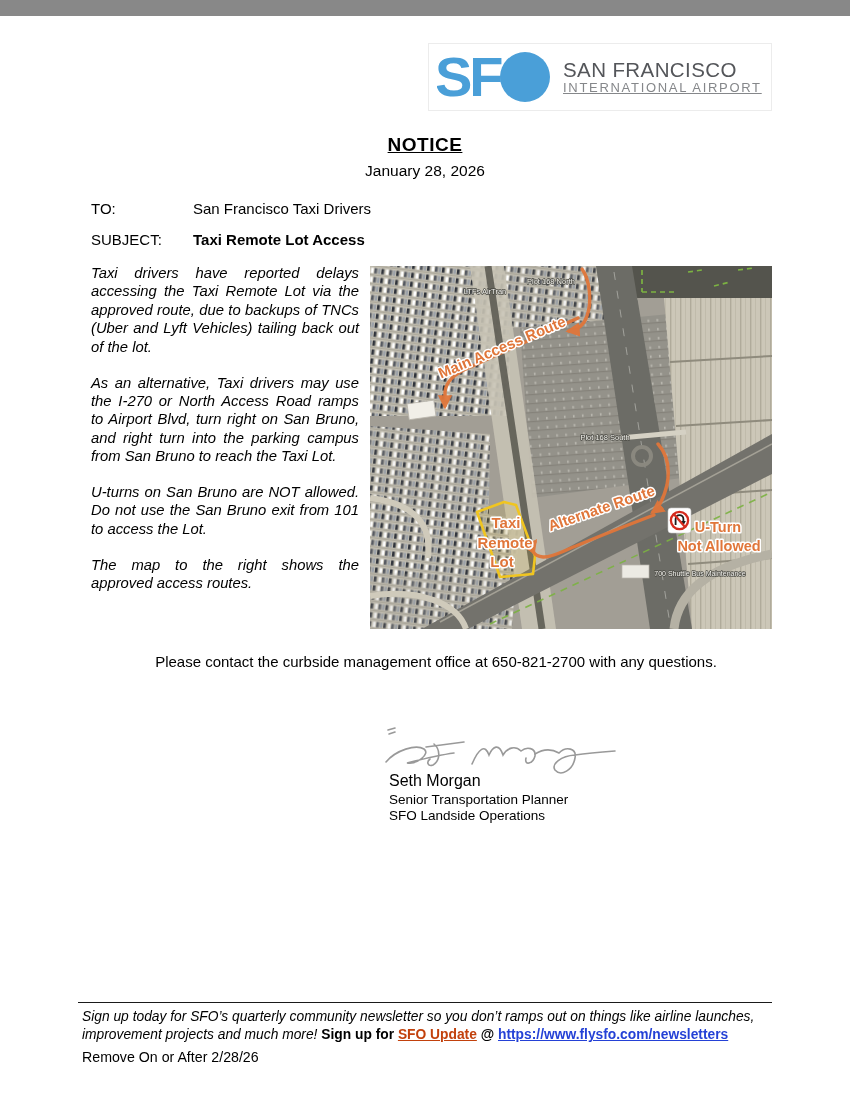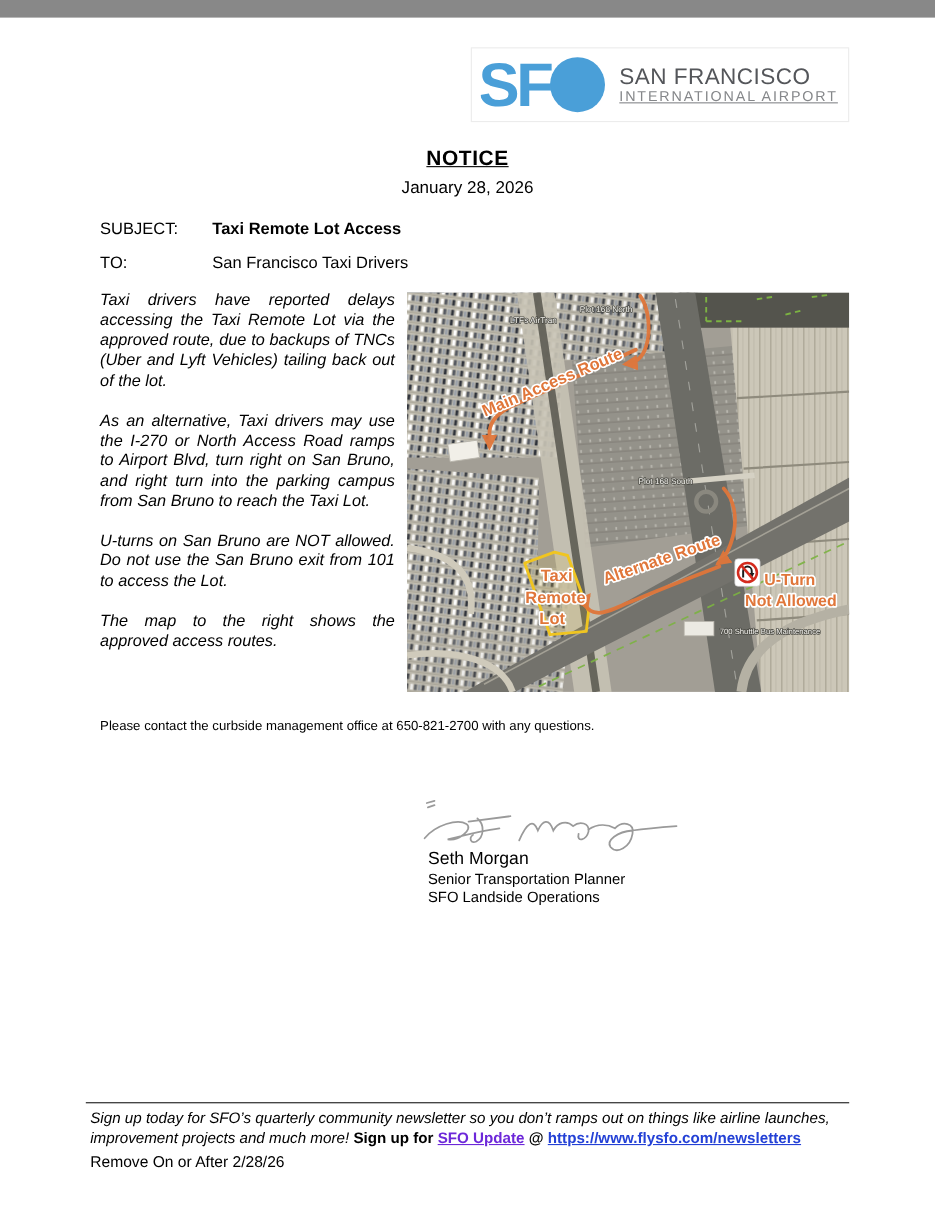--- a/index.html
+++ b/index.html
@@ -22,21 +22,21 @@
   .meta-row{display:flex;margin-bottom:14px;}
   .meta-label{width:102px;flex:0 0 102px;}
   .meta-value{}
   .bold{font-weight:bold;}
 
   .body-col{position:absolute;left:91px;top:248px;width:268px;font-size:14.8px;line-height:18.4px;}
   .body-col p{margin:0 0 17.5px 0;text-align:justify;font-style:italic;}
 
   .map-wrap{position:absolute;left:370px;top:250px;width:402px;height:363px;}
 
-  .contact-line{position:absolute;left:91px;top:637px;width:690px;font-size:12px;}
+  .contact-line{position:absolute;left:91px;top:637px;width:690px;font-size:15px;text-align:center;}
 
   .sig-scrawl{position:absolute;left:384px;top:706px;}
   .sig-name{position:absolute;left:389px;top:756px;font-size:16px;}
   .sig-title{position:absolute;left:389px;top:776px;font-size:13.5px;}
   .sig-org{position:absolute;left:389px;top:792px;font-size:13.5px;}
 
   .footer-rule{position:absolute;left:78px;top:986px;width:694px;border-top:1.6px solid #1a1a1a;}
   .footer-news{position:absolute;left:82px;top:992px;width:696px;font-size:13.8px;line-height:18px;}
   .footer-news .it{font-style:italic;}
   .footer-news .b{font-weight:bold;}
@@ -63,26 +63,26 @@
       <div class="logo-line1">SAN FRANCISCO</div>
       <div class="logo-line2">INTERNATIONAL AIRPORT</div>
     </div>
   </div>
 
   <div class="notice-title">NOTICE</div>
   <div class="notice-date">January 28, 2026</div>
 
   <div class="meta">
     <div class="meta-row">
+      <div class="meta-label">TO:</div>
+      <div class="meta-value">San Francisco Taxi Drivers</div>
+    </div>
+    <div class="meta-row">
       <div class="meta-label">SUBJECT:</div>
       <div class="meta-value bold">Taxi Remote Lot Access</div>
-    </div>
-    <div class="meta-row">
-      <div class="meta-label">TO:</div>
-      <div class="meta-value">San Francisco Taxi Drivers</div>
     </div>
   </div>
 
   <div class="body-col">
     <p>Taxi drivers have reported delays accessing the Taxi Remote Lot via the approved route, due to backups of TNCs (Uber and Lyft Vehicles) tailing back out of the lot.</p>
     <p>As an alternative, Taxi drivers may use the I-270 or North Access Road ramps to Airport Blvd, turn right on San Bruno, and right turn into the parking campus from San Bruno to reach the Taxi Lot.</p>
     <p>U-turns on San Bruno are NOT allowed. Do not use the San Bruno exit from 101 to access the Lot.</p>
     <p>The map to the right shows the approved access routes.</p>
   </div>
 
@@ -186,17 +186,17 @@
       <path d="M88 42 C95 26 101 22 105 33 C109 24 115 21 119 33 C123 26 131 23 137 29 C143 24 152 26 151 34 C149 42 140 44 142 36"></path>
       <path d="M151 32 C159 27 168 27 175 31 C182 24 193 26 191 36 C189 48 177 55 171 48 C167 42 177 34 191 33 C205 31 218 30 231 29"></path>
     </g>
   </svg>
   <div class="sig-name">Seth Morgan</div>
   <div class="sig-title">Senior Transportation Planner</div>
   <div class="sig-org">SFO Landside Operations</div>
 
   <div class="footer-rule"></div>
   <div class="footer-news">
-    <span class="it">Sign up today for SFO’s quarterly community newsletter so you don’t ramps out on things like airline launches, improvement projects and much more! </span><span class="b">Sign up for </span><span class="lnk" style="color:#6d28d9">SFO Update</span><span class="b"> @ </span><span class="lnk" style="color:#2441D6">https://www.flysfo.com/newsletters</span>
+    <span class="it">Sign up today for SFO’s quarterly community newsletter so you don’t ramps out on things like airline launches, improvement projects and much more! </span><span class="b">Sign up for </span><span class="lnk" style="color:#c2410c">SFO Update</span><span class="b"> @ </span><span class="lnk" style="color:#2441D6">https://www.flysfo.com/newsletters</span>
   </div>
   <div class="footer-remove">Remove On or After 2/28/26</div>
 
 </div>
 
 </body></html>

